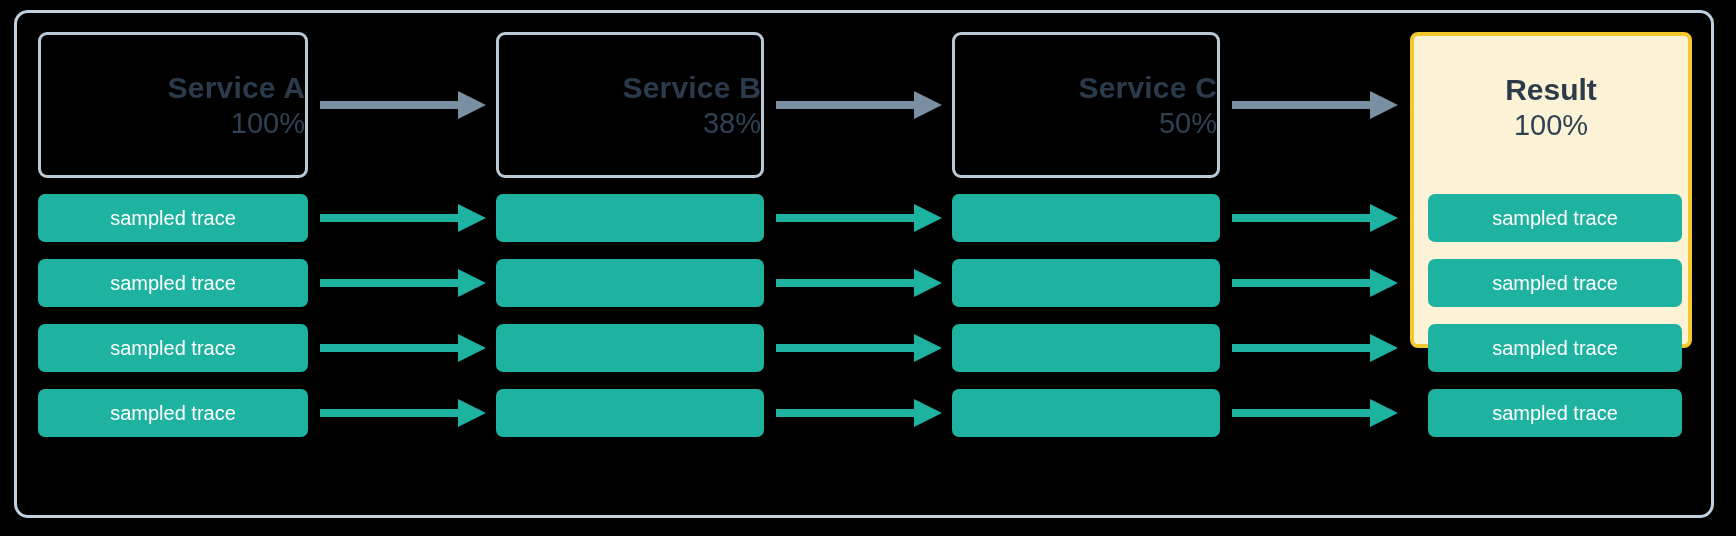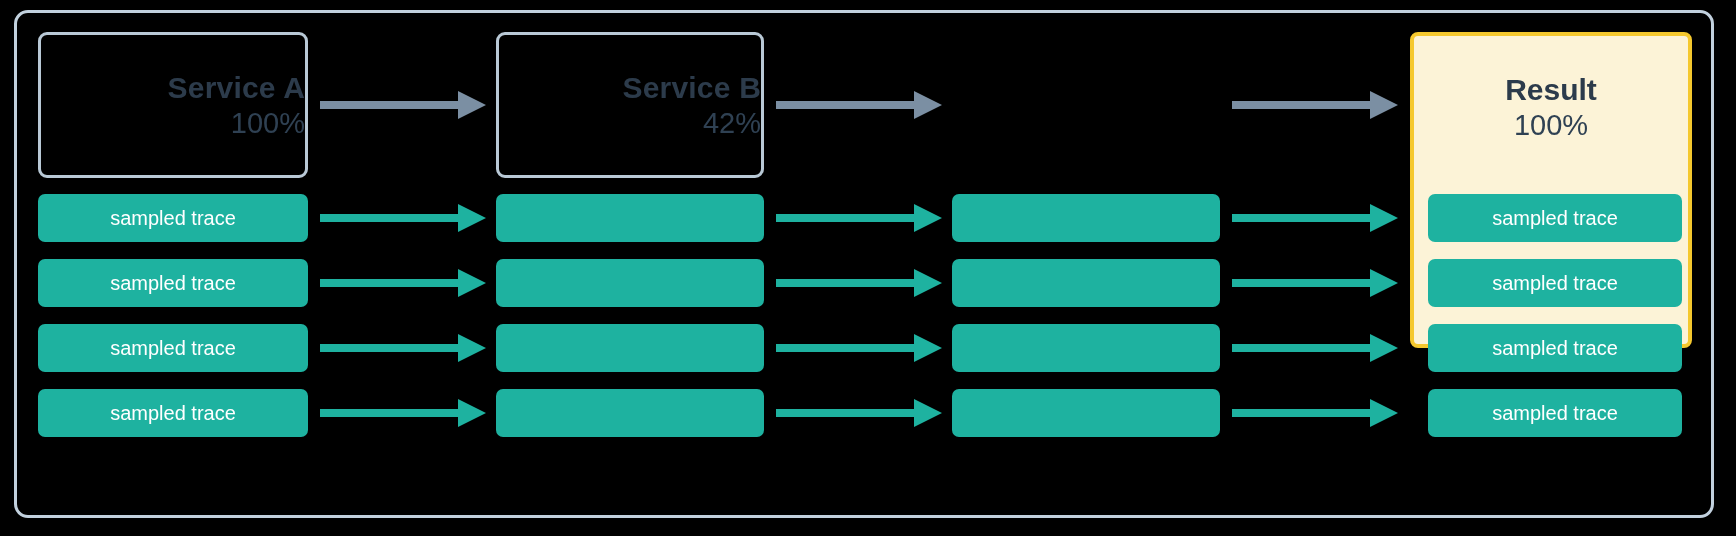--- a/index.html
+++ b/index.html
@@ -216,21 +216,21 @@
       </svg>
     </div>
     <div class="arrow col-ab arow-3">
       <svg viewBox="0 0 170 40" preserveAspectRatio="none">
         <path d="M2 16 H140 V6 L168 20 L140 34 V24 H2 Z" fill="#1eb2a0"></path>
       </svg>
     </div>
 
     <div class="service-box col-b">
       <div class="service-name">Service B</div>
-      <div class="service-pct">42%</div>
+      <div class="service-pct">38%</div>
     </div>
 
     <div class="trace-bar col-b row-0"></div>
     <div class="trace-bar col-b row-1"></div>
     <div class="trace-bar col-b row-2"></div>
     <div class="trace-bar col-b row-3"></div>
 
     <div class="arrow col-bc arow-svc">
       <svg viewBox="0 0 170 40" preserveAspectRatio="none">
         <path d="M2 16 H140 V6 L168 20 L140 34 V24 H2 Z" fill="#7b8fa3"></path>
@@ -250,20 +250,24 @@
       <svg viewBox="0 0 170 40" preserveAspectRatio="none">
         <path d="M2 16 H140 V6 L168 20 L140 34 V24 H2 Z" fill="#1eb2a0"></path>
       </svg>
     </div>
     <div class="arrow col-bc arow-3">
       <svg viewBox="0 0 170 40" preserveAspectRatio="none">
         <path d="M2 16 H140 V6 L168 20 L140 34 V24 H2 Z" fill="#1eb2a0"></path>
       </svg>
     </div>
 
+    <div class="service-box col-c">
+      <div class="service-name">Service C</div>
+      <div class="service-pct">50%</div>
+    </div>
 
     <div class="trace-bar col-c row-0"></div>
     <div class="trace-bar col-c row-1"></div>
     <div class="trace-bar col-c row-2"></div>
     <div class="trace-bar col-c row-3"></div>
 
     <div class="arrow col-cr arow-svc">
       <svg viewBox="0 0 170 40" preserveAspectRatio="none">
         <path d="M2 16 H140 V6 L168 20 L140 34 V24 H2 Z" fill="#7b8fa3"></path>
       </svg>

